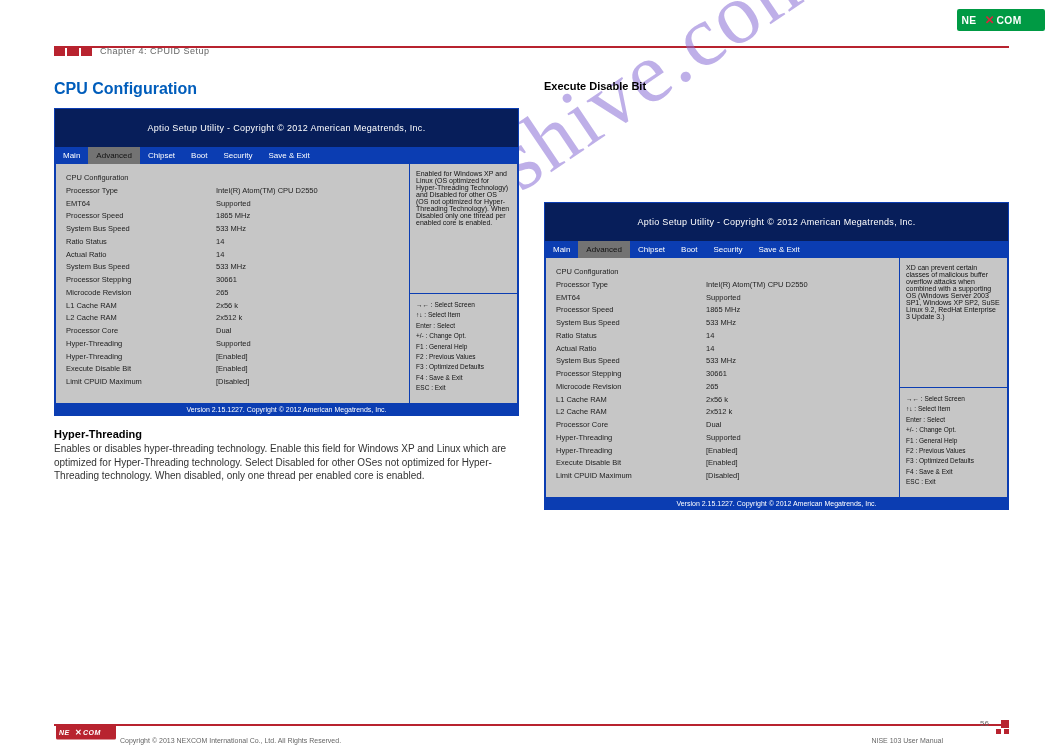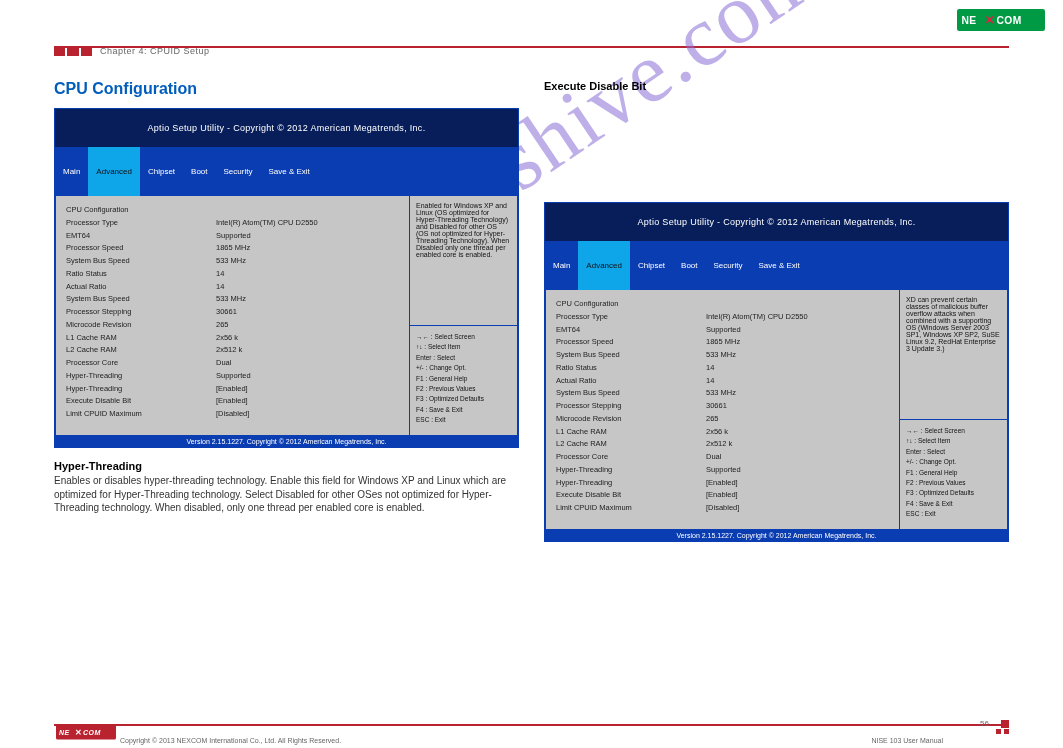--- a/index.html
+++ b/index.html
@@ -12,22 +12,22 @@
 .red-blocks-top span:last-child{margin-right:0}
 .chapter-label{position:absolute;top:46px;left:100px;font-size:9px;color:#666;letter-spacing:.5px}
 .pagezone{position:absolute;top:60px;left:54px;right:54px;bottom:40px}
 .col{width:465px;position:absolute}
 .coll{left:0}
 .colr{right:0}
 .section-heading{font-size:16px;color:#005dbb;font-weight:bold;margin-bottom:10px}
 .bios-window{border:1px solid #0b3db2}
 .bw-title{background:#071e5a;color:#fff;text-align:center;font-size:9px;padding:14px 0;letter-spacing:.3px}
 .bw-tabs{background:#0b3db2;display:flex;font-size:8px;color:#fff}
-.bw-tabs span{padding:20px 8px}
-.bw-tabs .active{background:#0ea5e9;color:#111}
+.bw-tabs span{padding:4px 8px}
+.bw-tabs .active{background:#737373;color:#111}
 .bw-body{display:flex;height:240px}
 .bw-main{flex:1;background:#c6c6c6;border:1px solid #0b3db2;border-top:none;padding:8px 10px;font-size:7.5px;color:#222;position:relative}
 .bw-right{width:108px;display:flex;flex-direction:column}
 .bw-right>div{background:#c6c6c6;border:1px solid #0b3db2;border-top:none;border-left:none;padding:6px;font-size:7px;color:#111}
 .bw-right .helpbox{flex:1}
 .bw-right .keybox{height:110px;font-size:6.5px;line-height:1.6}
 .bw-foot{background:#0b3db2;color:#fff;font-size:7px;text-align:center;padding:2px 0}
 .bw-main .row{display:flex;justify-content:flex-start;gap:0;line-height:1.7}
 .bw-main .row .k{width:150px}
 .bw-main .row .v{}

